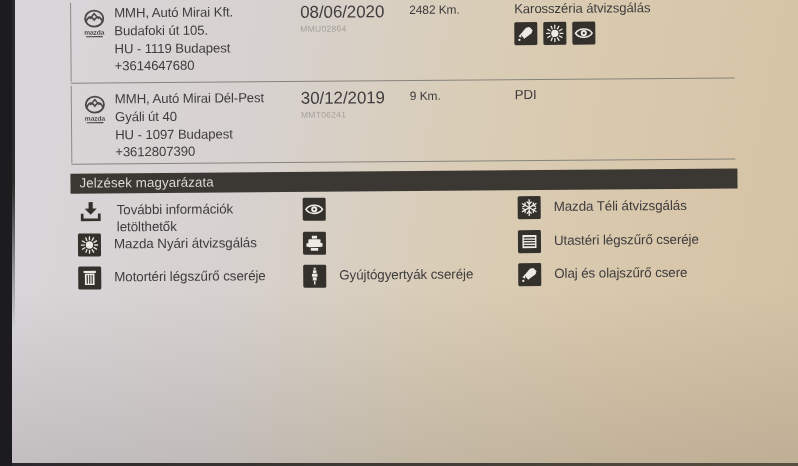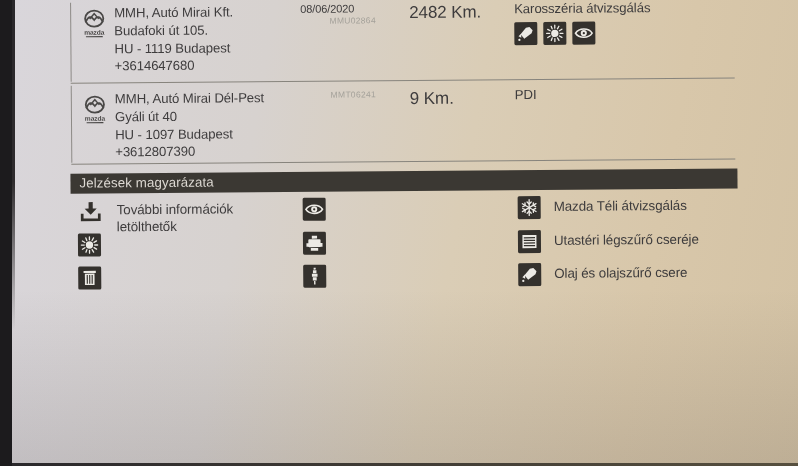--- a/index.html
+++ b/index.html
@@ -19,23 +19,23 @@
   .sheet{position:absolute;left:0;top:0;width:798px;height:466px;
     transform:rotate(-0.45deg);transform-origin:400px 120px;}
 
   .vline{position:absolute;width:1px;background:#8d8a86;}
   .hr{position:absolute;height:1px;background:#87847d;}
 
   .srow{position:absolute;left:0;width:760px;font-size:13.2px;letter-spacing:-0.1px;}
   .logo{position:absolute;left:69px;top:1px;width:28px;height:36px;color:#4a4847;}
   .dealer{position:absolute;left:103px;top:0;width:185px;line-height:17.8px;}
   .date-col{position:absolute;left:289px;top:0;width:105px;}
-  .date-val{font-size:11px;}
-  .doc-code{font-size:8.5px;color:#a4a19a;letter-spacing:0.3px;margin-top:1px;text-align:center;}
-  .km-col{position:absolute;left:398px;top:1px;font-size:17px;}
+  .date-val{font-size:17px;}
+  .doc-code{font-size:8.5px;color:#a4a19a;letter-spacing:0.3px;margin-top:1px;}
+  .km-col{position:absolute;left:398px;top:1px;font-size:12px;}
   .svc-col{position:absolute;left:503px;top:0;width:230px;}
   .svc-icons{display:flex;gap:6px;margin-top:6px;}
 
   .sq{width:23px;height:23px;background:#34312d;border-radius:1.5px;
       display:flex;align-items:center;justify-content:center;color:#eceae5;flex:0 0 auto;}
   .sq svg{width:21px;height:21px;}
   .bare-glyph{width:26px;height:25px;color:#34312d;}
 
   .legend-bar{position:absolute;left:58px;top:171px;width:667px;height:20px;
     background:#3b3833;color:#ddd9d3;font-size:13.3px;line-height:20px;
@@ -190,20 +190,21 @@
       <svg class="logo">
           <use href="#sym-mazda"></use>
         </svg>
       <div class="dealer">
         <div>MMH, Autó Mirai Dél-Pest</div>
         <div>Gyáli út 40</div>
         <div>HU - 1097 Budapest</div>
         <div>+3612807390</div>
       </div>
       <div class="date-col">
+        <div class="date-val">30/12/2019</div>
         <div class="doc-code">MMT06241</div>
       </div>
       <div class="km-col">9 Km.</div>
       <div class="svc-col">
         <div>PDI</div>
       </div>
     </div>
 
     <div class="hr" style="left:59px;top:161px;width:664px"></div>
 
@@ -232,20 +233,21 @@
         </span>
       <span class="txt">Mazda Téli átvizsgálás</span>
     </div>
 
     <div class="litem c0" style="left:65px;top:231px">
       <span class="sq">
           <svg>
             <use href="#sym-sun"></use>
           </svg>
         </span>
+      <span class="txt">Mazda Nyári átvizsgálás</span>
     </div>
     <div class="litem c1" style="left:290px;top:231px">
       <span class="sq">
           <svg>
             <use href="#sym-brake-fluid"></use>
           </svg>
         </span>
     </div>
     <div class="litem c2" style="left:505px;top:231px">
       <span class="sq">
@@ -255,27 +257,29 @@
         </span>
       <span class="txt">Utastéri légszűrő cseréje</span>
     </div>
 
     <div class="litem c0" style="left:65px;top:264px">
       <span class="sq">
           <svg>
             <use href="#sym-engine-filter"></use>
           </svg>
         </span>
+      <span class="txt">Motortéri légszűrő cseréje</span>
     </div>
     <div class="litem c1" style="left:290px;top:264px">
       <span class="sq">
           <svg>
             <use href="#sym-spark-plug"></use>
           </svg>
         </span>
+      <span class="txt">Gyújtógyertyák cseréje</span>
     </div>
     <div class="litem c2" style="left:505px;top:264px">
       <span class="sq">
           <svg>
             <use href="#sym-oil-can"></use>
           </svg>
         </span>
       <span class="txt">Olaj és olajszűrő csere</span>
     </div>
 

